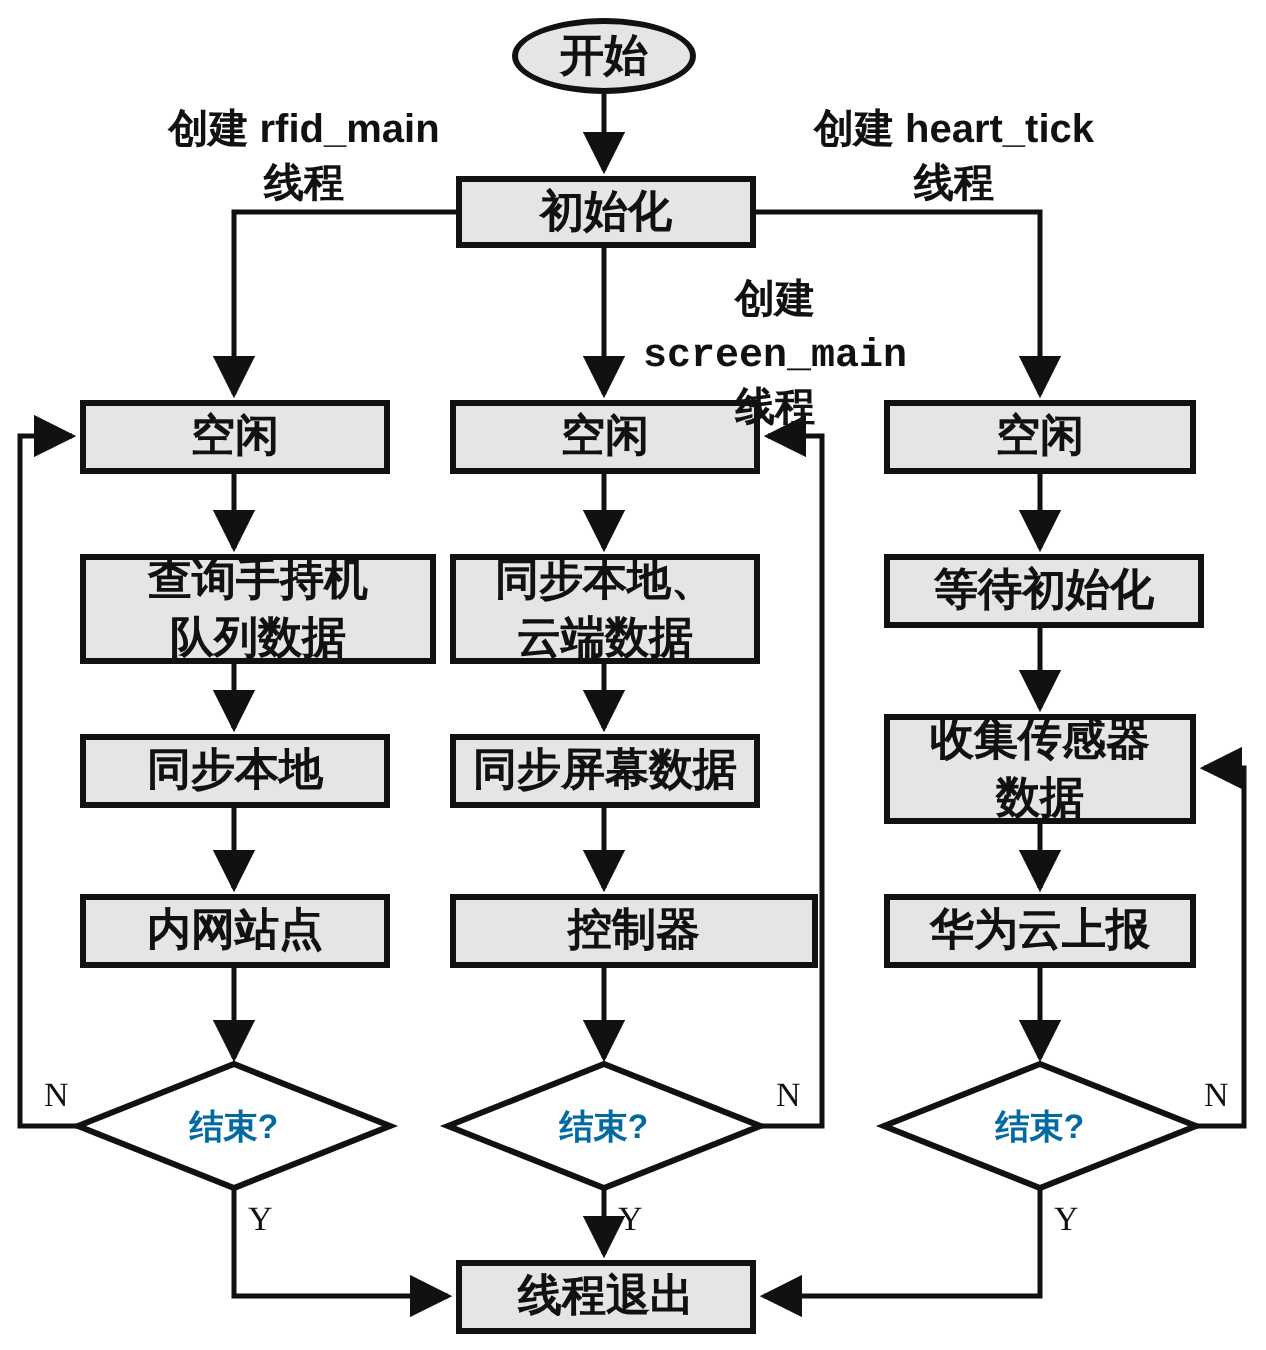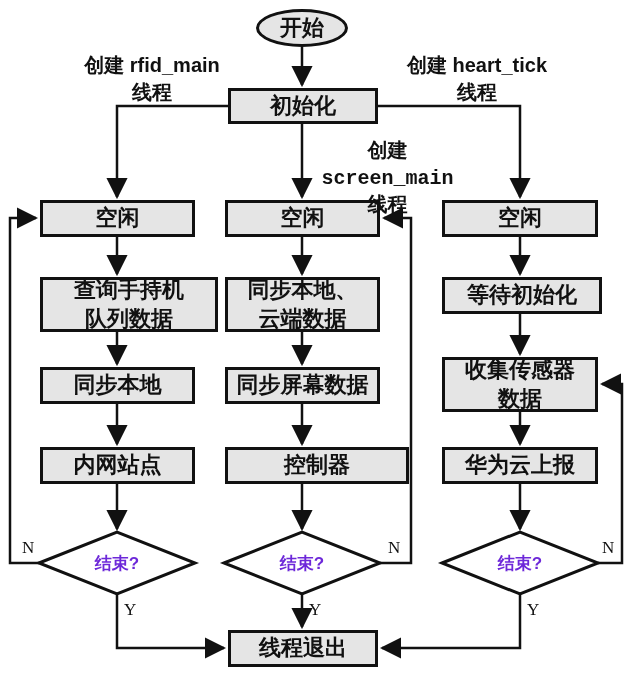--- a/index.html
+++ b/index.html
@@ -40,21 +40,21 @@
     border-radius: 50%;
   }
   .diamond-label {
     position: absolute;
     display: flex;
     align-items: center;
     justify-content: center;
     text-align: right;
     font-weight: bold;
     font-size: 17px;
-    color: #6d28d9;
+    color: #0369a1;
     z-index: 3;
     background: transparent;
     border: none;
   }
   .edge-label {
     position: absolute;
     text-align: center;
     font-weight: bold;
     font-size: 20px;
     line-height: 1.35;

